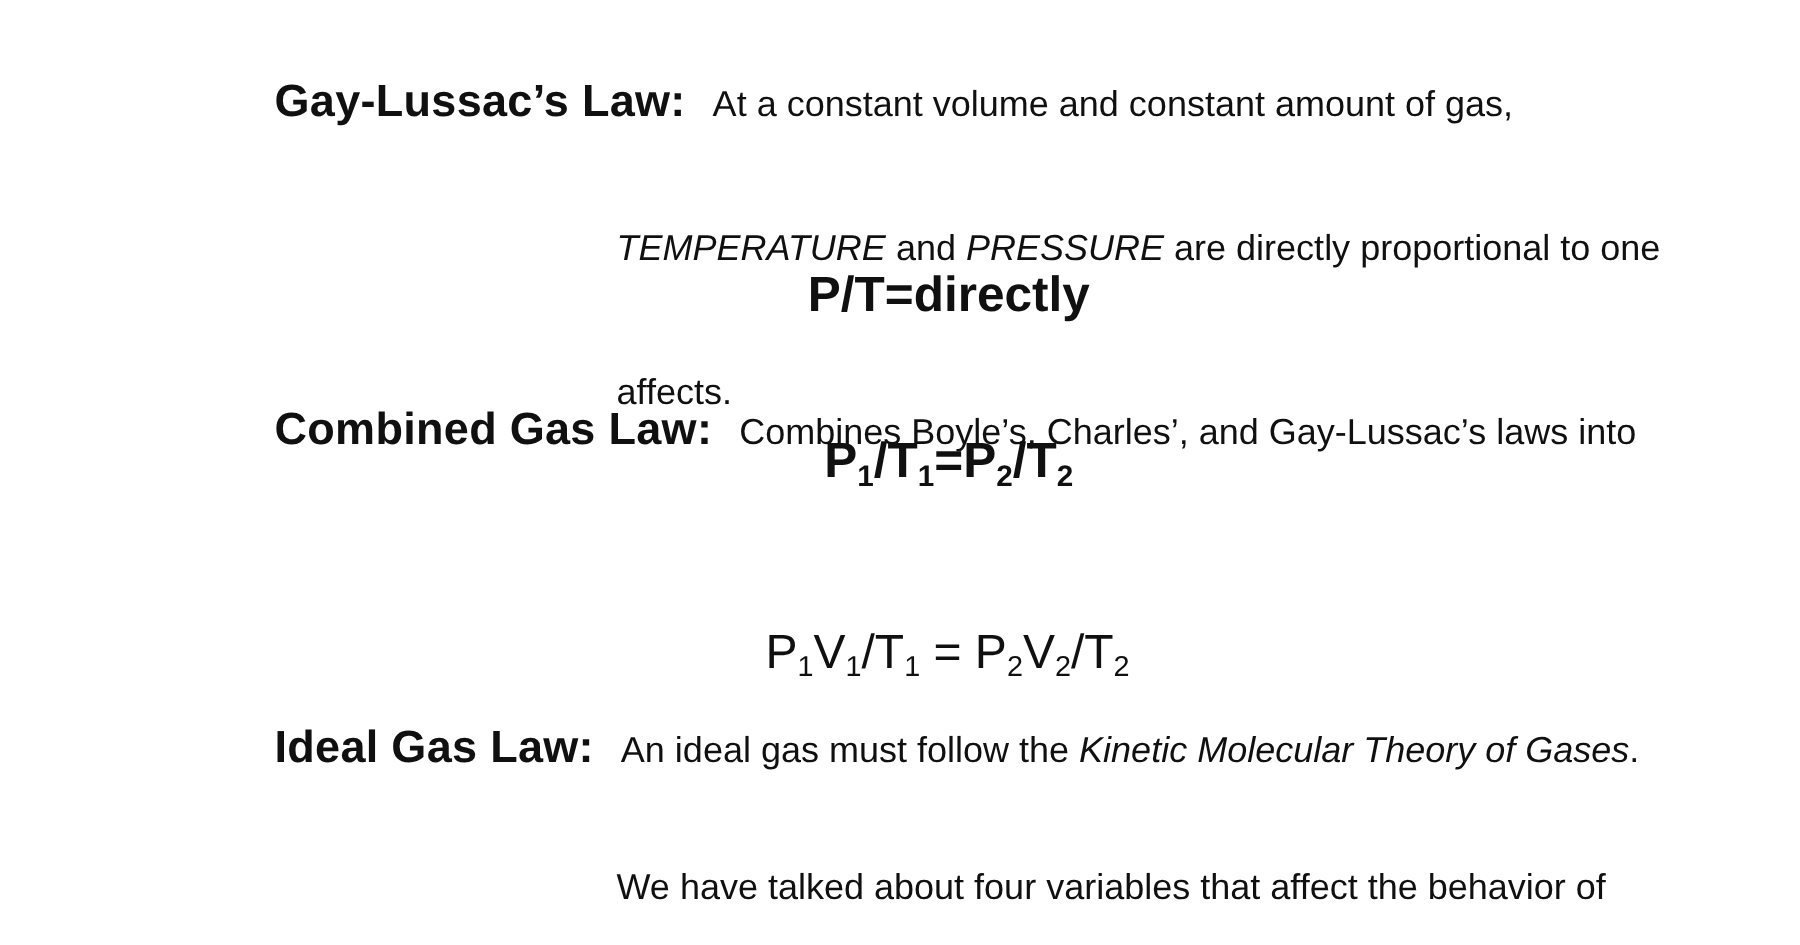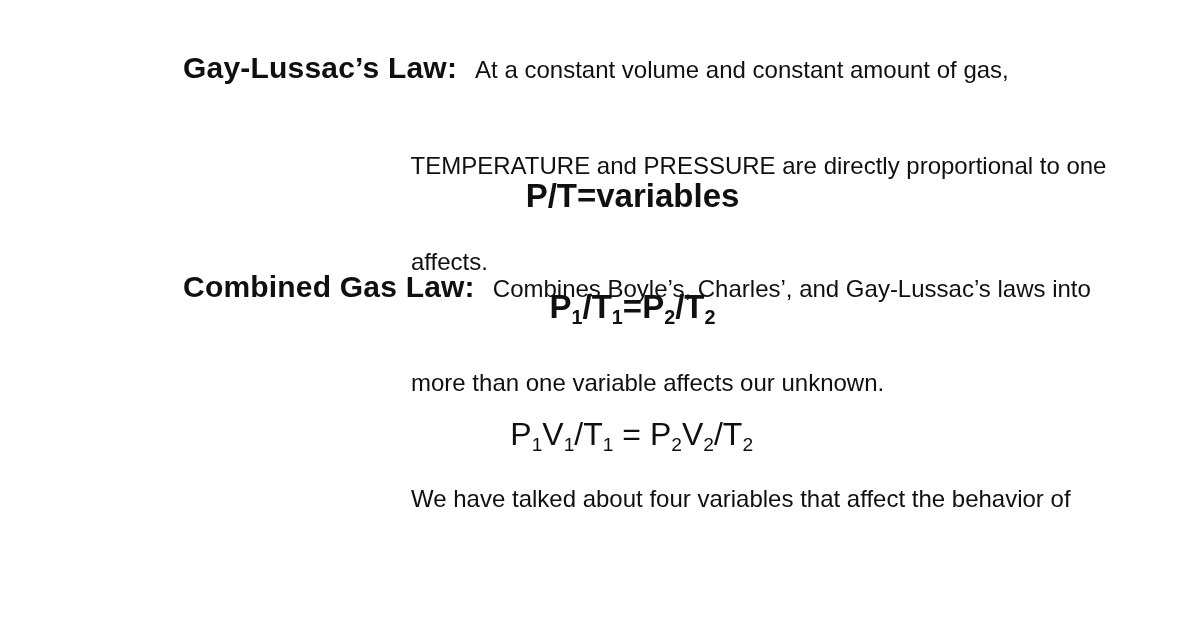--- a/index.html
+++ b/index.html
@@ -22,21 +22,21 @@
     letter-spacing: 0.2px;
   }
   #sec1 { top: -2px; }
   #sec1 .line { line-height: 32px; }
   #sec2 { top: 217px; }
   #sec2 .line { line-height: 31.5px; }
   #sec3 { top: 435px; }
   #sec3 .line { line-height: 28px; }
   #sec3 .line.first { margin-bottom: 7px; }
   .cont { margin-left: 228px; }
-  .it { }
+  .it { font-style: italic; }
   .ul { }
   .eq {
     position: absolute;
     left: 0;
     width: 1210px;
     text-align: center;
   }
   #eq1 { top: 118px; font-weight: 700; }
   #eq1 .line { font-size: 33px; line-height: 37px; }
   #eq2 { top: 352px; }
@@ -59,43 +59,43 @@
     <div class="line cont">
       <span class="it">TEMPERATURE</span><span> and </span><span class="it">PRESSURE</span><span> are </span><span class="ul">directly</span><span> proportional to one</span>
     </div>
     <div class="line cont">
       <span>affects.</span>
     </div>
   </section>
 
   <div class="eq" id="eq1">
     <div class="line">
-      <span>P/T=variables</span>
+      <span>P/T=directly</span>
     </div>
     <div class="line">
       <span>P</span><sub>1</sub><span>/T</span><sub>1</sub><span>=P</span><sub>2</sub><span>/T</span><sub>2</sub>
     </div>
   </div>
 
   <section class="law-section" id="sec2">
     <div class="line first">
       <span class="heading">Combined Gas Law:</span><span>Combines Boyle’s, Charles’, and Gay-Lussac’s laws into</span>
     </div>
-    <div class="line cont">
-      <span class="it">more than one variable</span><span> affects our unknown.</span>
-    </div>
   </section>
 
   <div class="eq" id="eq2">
     <div class="line">
       <span>P</span><sub>1</sub><span>V</span><sub>1</sub><span>/T</span><sub>1</sub><span> = P</span><sub>2</sub><span>V</span><sub>2</sub><span>/T</span><sub>2</sub>
     </div>
   </div>
 
   <section class="law-section" id="sec3">
+    <div class="line first">
+      <span class="heading">Ideal Gas Law:</span><span>An ideal gas must follow the </span><span class="it">Kinetic Molecular Theory of Gases</span><span>.</span>
+    </div>
     <div class="line cont">
       <span>We have talked about four variables that affect the behavior of</span>
     </div>
     <div class="line cont">
       
     </div>
 
   </section>
 
 </div>

